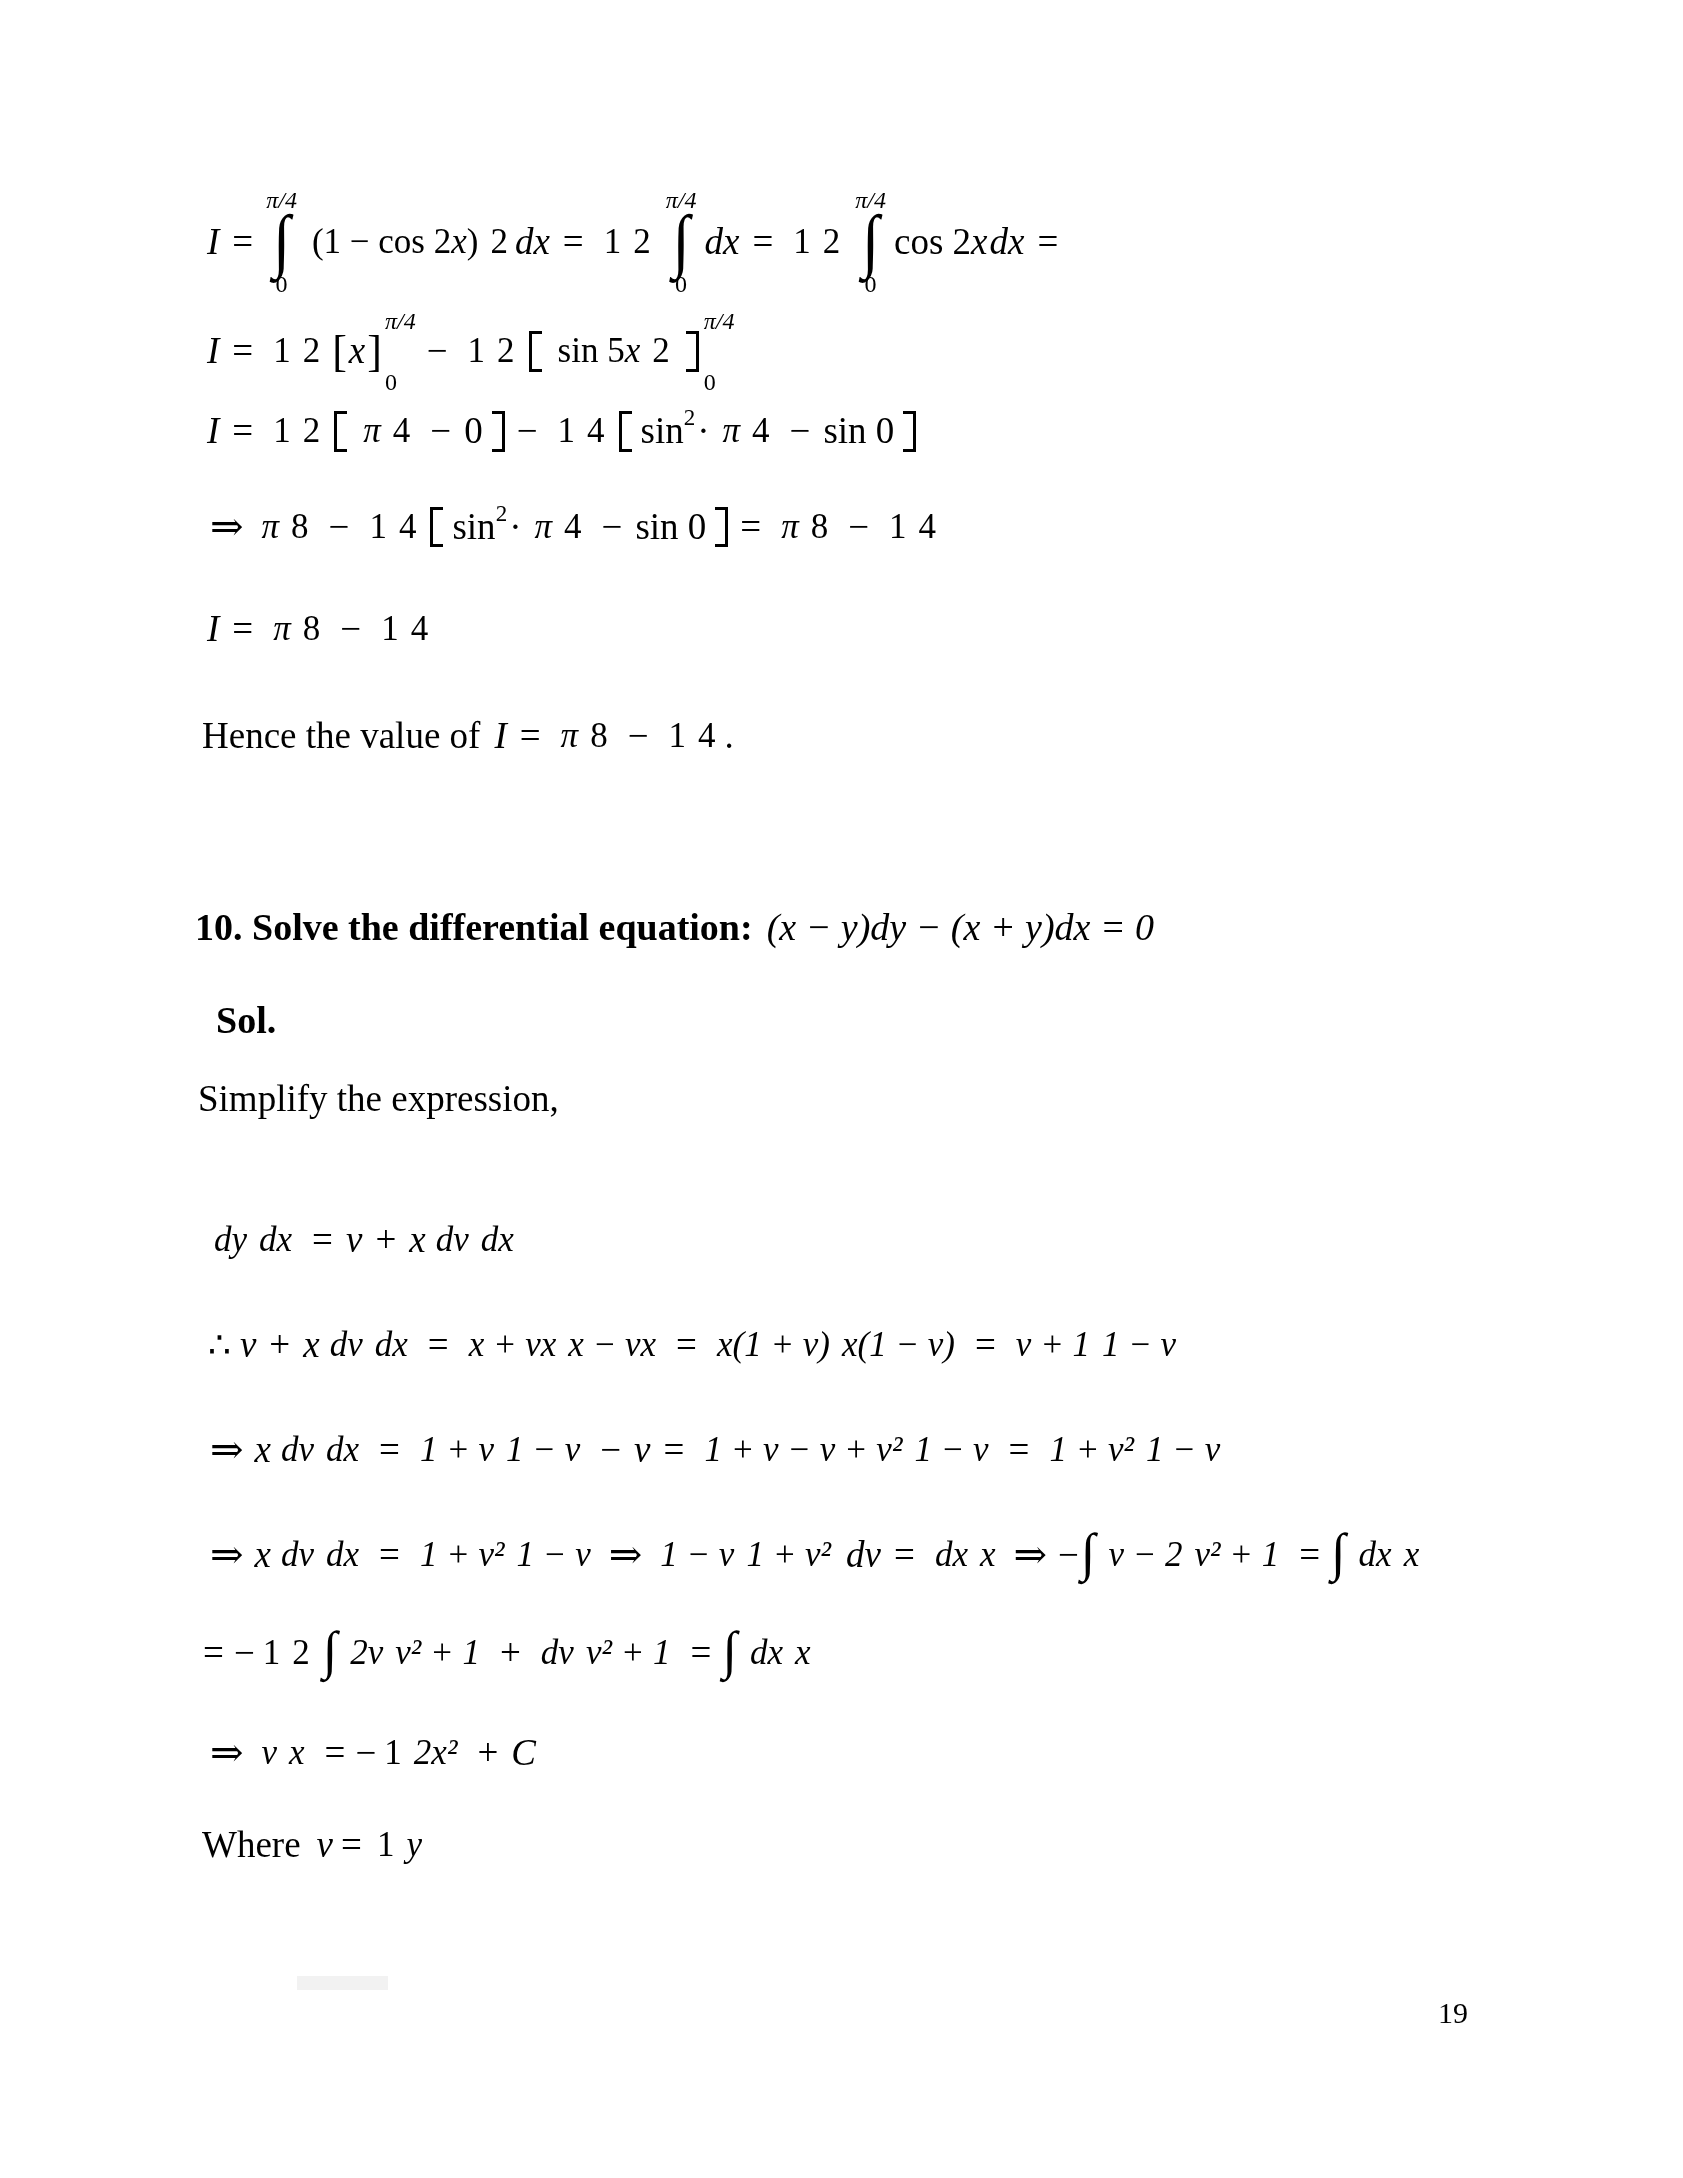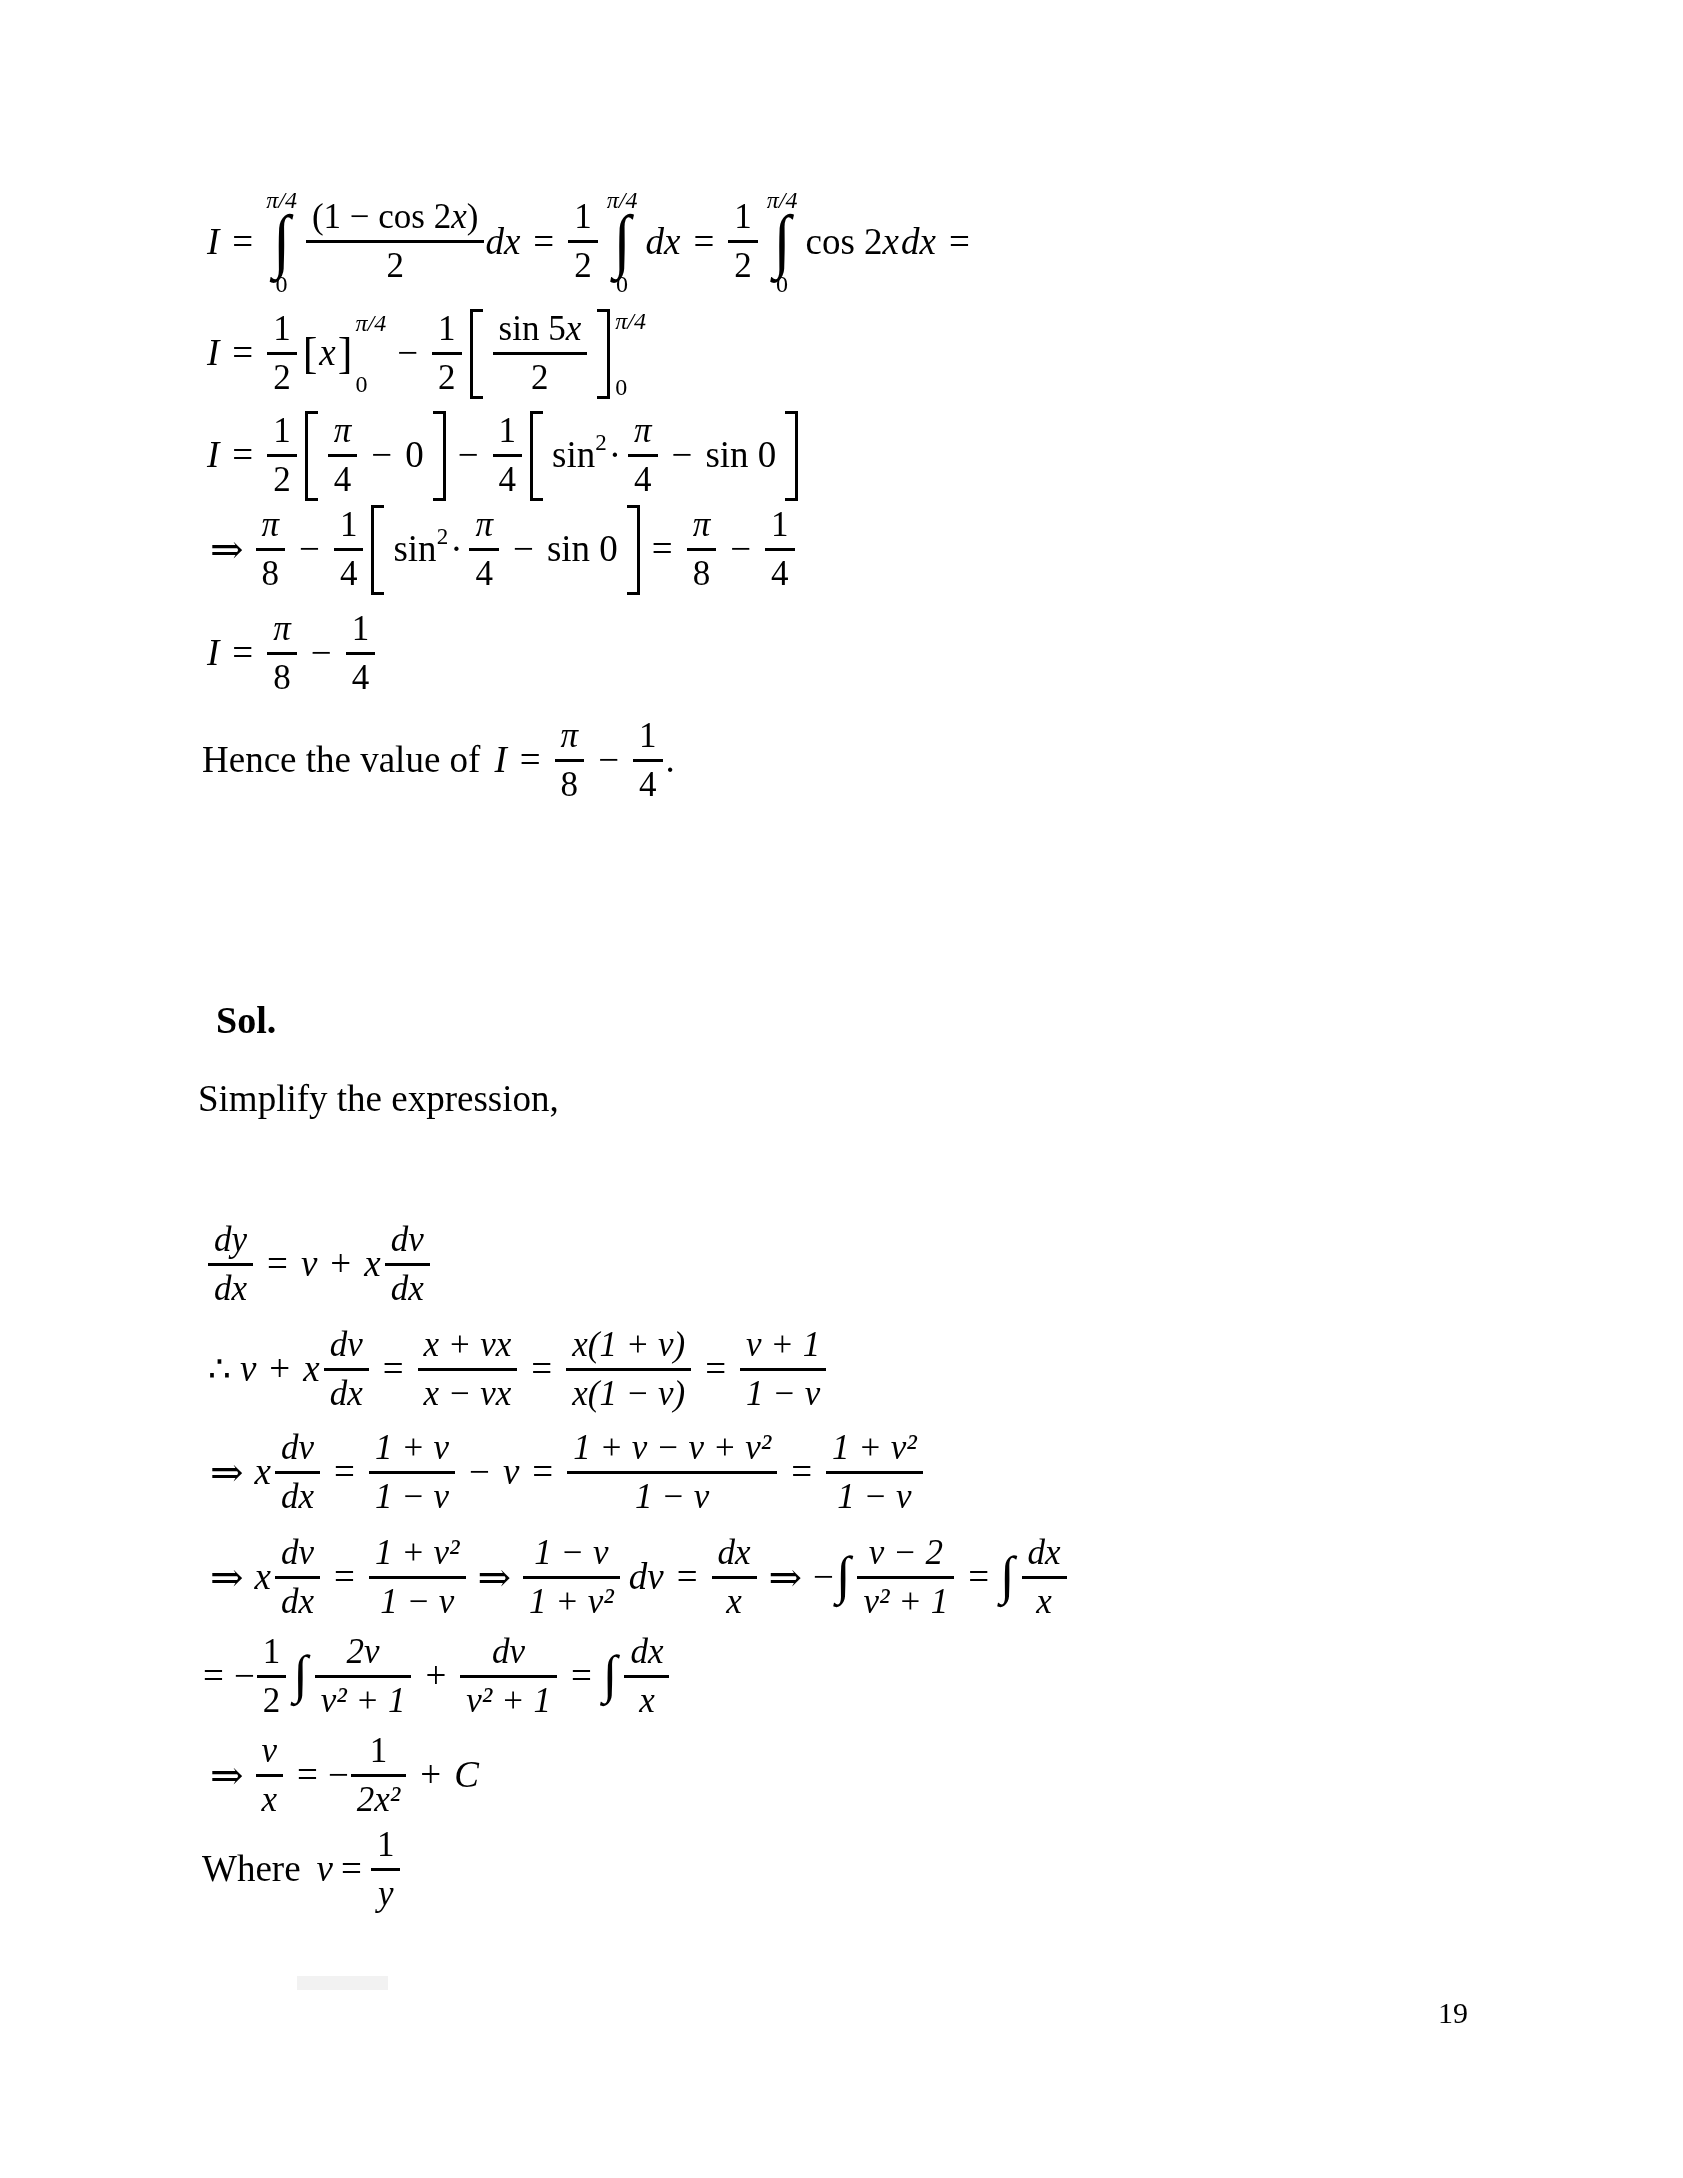--- a/index.html
+++ b/index.html
@@ -9,21 +9,21 @@
   }
   .line{position:absolute;display:flex;align-items:center;white-space:nowrap;line-height:1.1;}
   .eq{font-size:37px;}
   .txt{font-size:37px;}
   .bold{font-weight:bold;}
   .i{font-style:italic;}
   .r{font-style:normal;}
   .t{margin:0 4px;white-space:pre;}
   .eqsign{margin:0 9px;}
   
-  .frac{display:inline-flex;flex-direction:column;align-items:stretch;text-align:center;
+  .frac{display:inline-flex;align-items:stretch;text-align:center;
         margin:0 5px;vertical-align:middle;}
   .num,.den{display:flex;justify-content:center;align-items:flex-end;padding:0 6px;
             font-size:35px;line-height:1.15;}
   .num > span,.den > span{white-space:pre;}
   .bar{height:0;border-top:3px solid #000;margin:3px 0;}
   
   .intop{display:inline-flex;flex-direction:column;align-items:center;margin:0 4px;line-height:1;}
   .intop .lim{font-size:24px;line-height:1;}
   .intop .sign{display:block;font-size:63px;line-height:0.95;font-style:normal;
                transform:scaleY(1.12);padding:0 2px;}
@@ -317,20 +317,24 @@
         <span class="r">1</span>
       </span>
       <span class="bar"></span>
       <span class="den">
         <span class="r">4</span>
       </span>
     </span>
     <span class="t r" style="margin-left:-2px;">.</span>
   </div>
 
+  <div class="line txt" style="left:195px;top:907px;">
+    <span class="bold" style="font-size:38px;">10. Solve the differential equation:</span>
+    <span class="i" style="font-size:38px;margin-left:14px;">(x − y)dy − (x + y)dx = 0</span>
+  </div>
 
   <div class="line txt" style="left:216px;top:1000px;">
     <span class="bold" style="font-size:38px;">Sol.</span>
   </div>
 
   <div class="line txt" style="left:198px;top:1079px;">
     <span>Simplify the expression,</span>
   </div>
 
 

